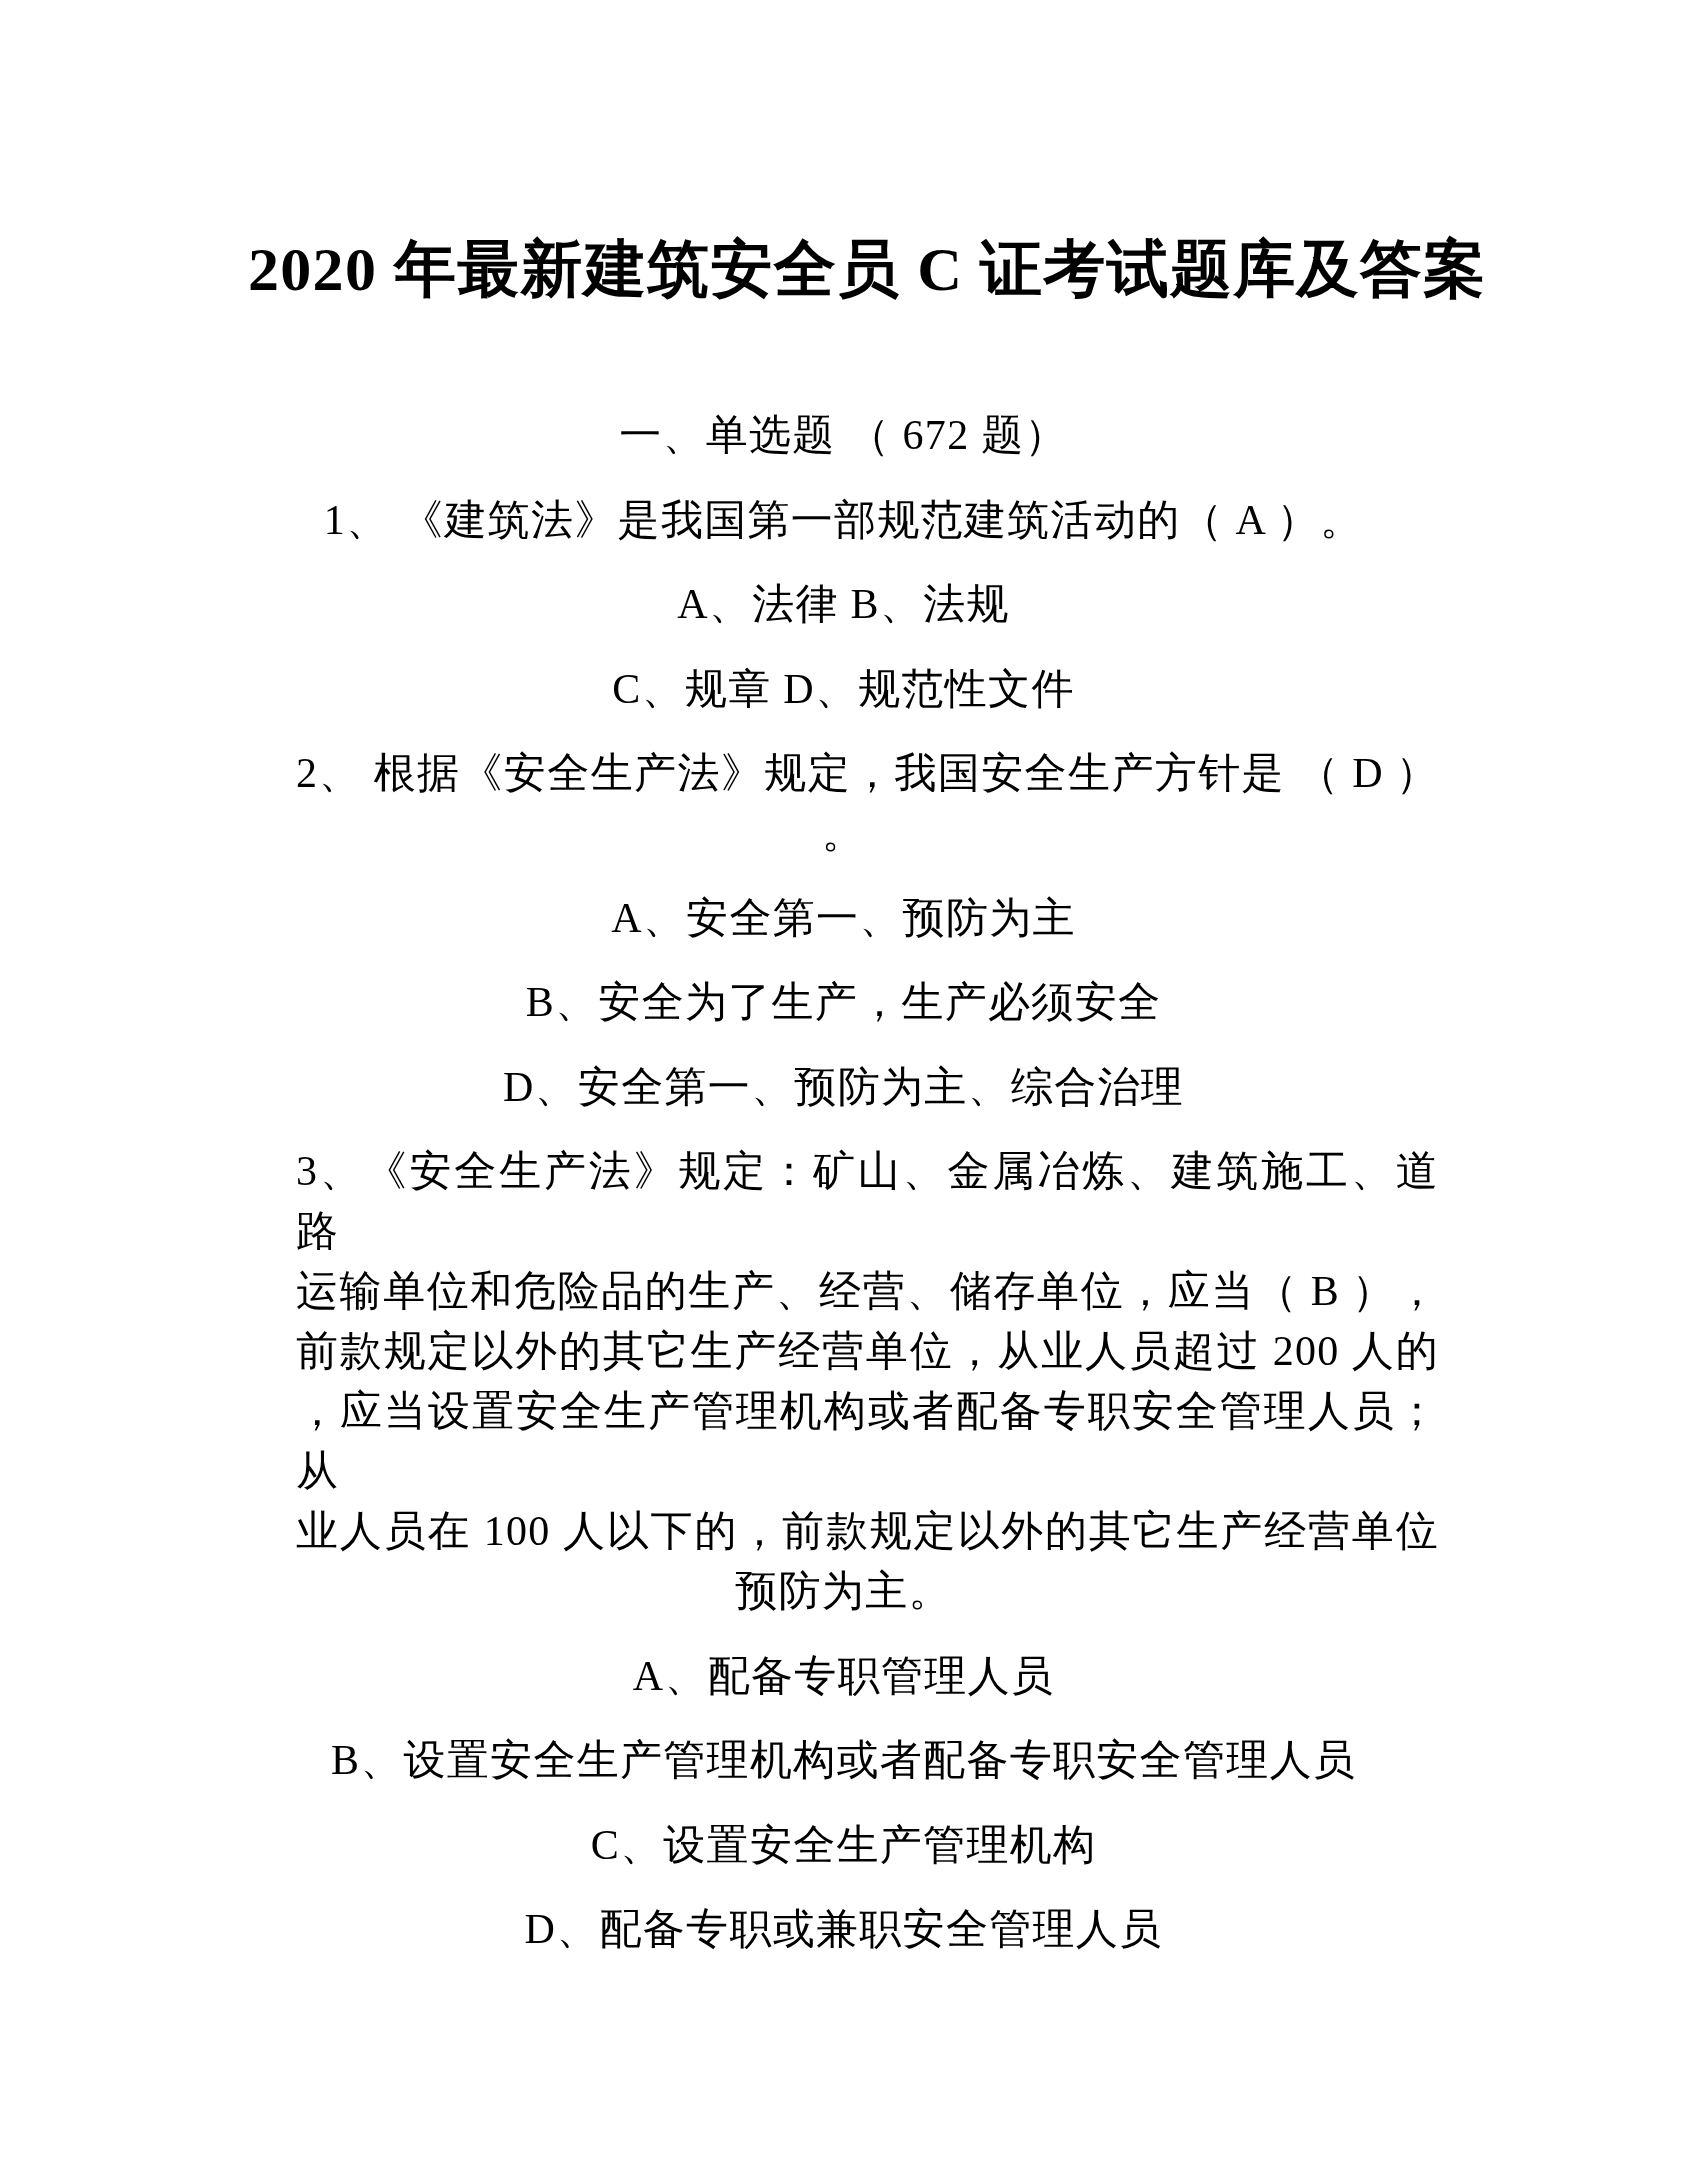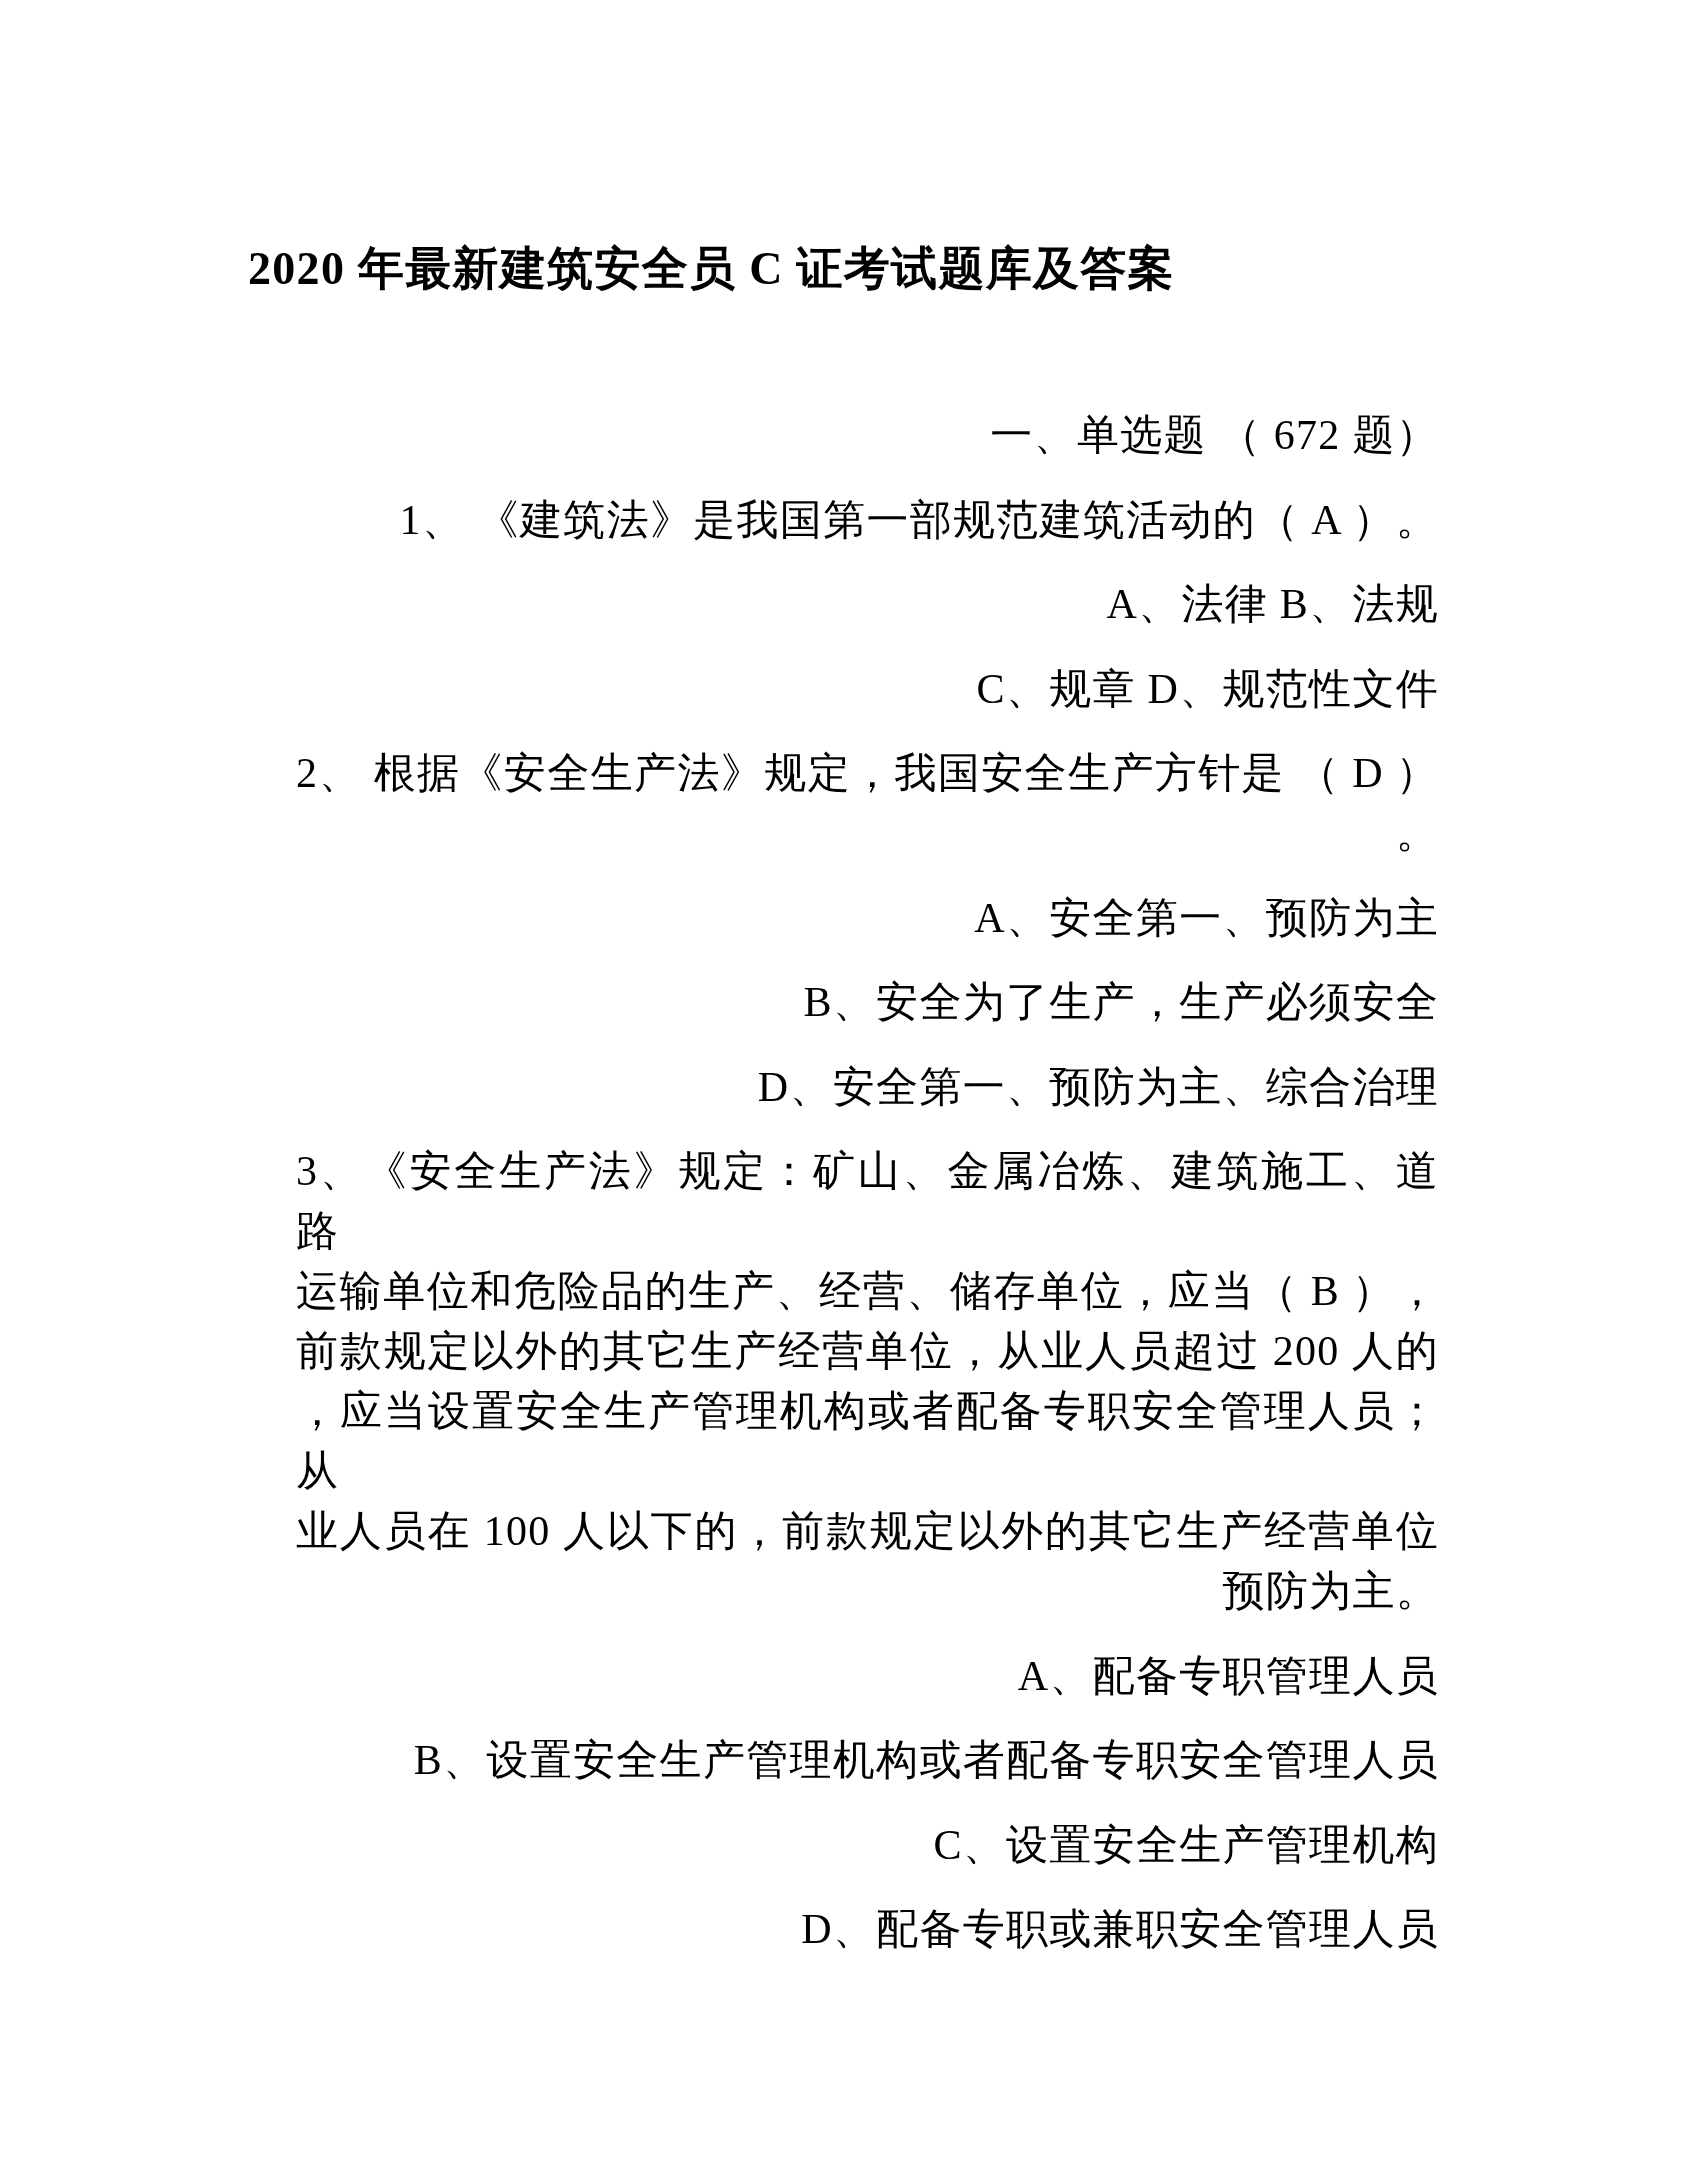--- a/index.html
+++ b/index.html
@@ -15,35 +15,35 @@
     color: #000000;
     font-family: "Liberation Serif", "DejaVu Serif", serif;
     overflow: hidden;
     box-sizing: border-box;
   }
   .content {
     box-sizing: border-box;
     padding: 222px 248px 0 248px;
   }
   .title {
-    font-size: 46px;
+    font-size: 62px;
     font-weight: 700;
     line-height: 94px;
     letter-spacing: 1.3px;
     margin: 0 0 89px 0;
     white-space: nowrap;
   }
   .para {
     font-size: 42px;
     line-height: 60px;
     letter-spacing: 1.3px;
     margin: 0 0 24.5px 0;
   }
   .line {
-    text-align: right;
+    text-align: center;
   }
   
   .stretch {
     text-align: justify;
     text-align-last: justify;
     margin-left: 48px;
   }
 </style>
 </head>
 <body>

